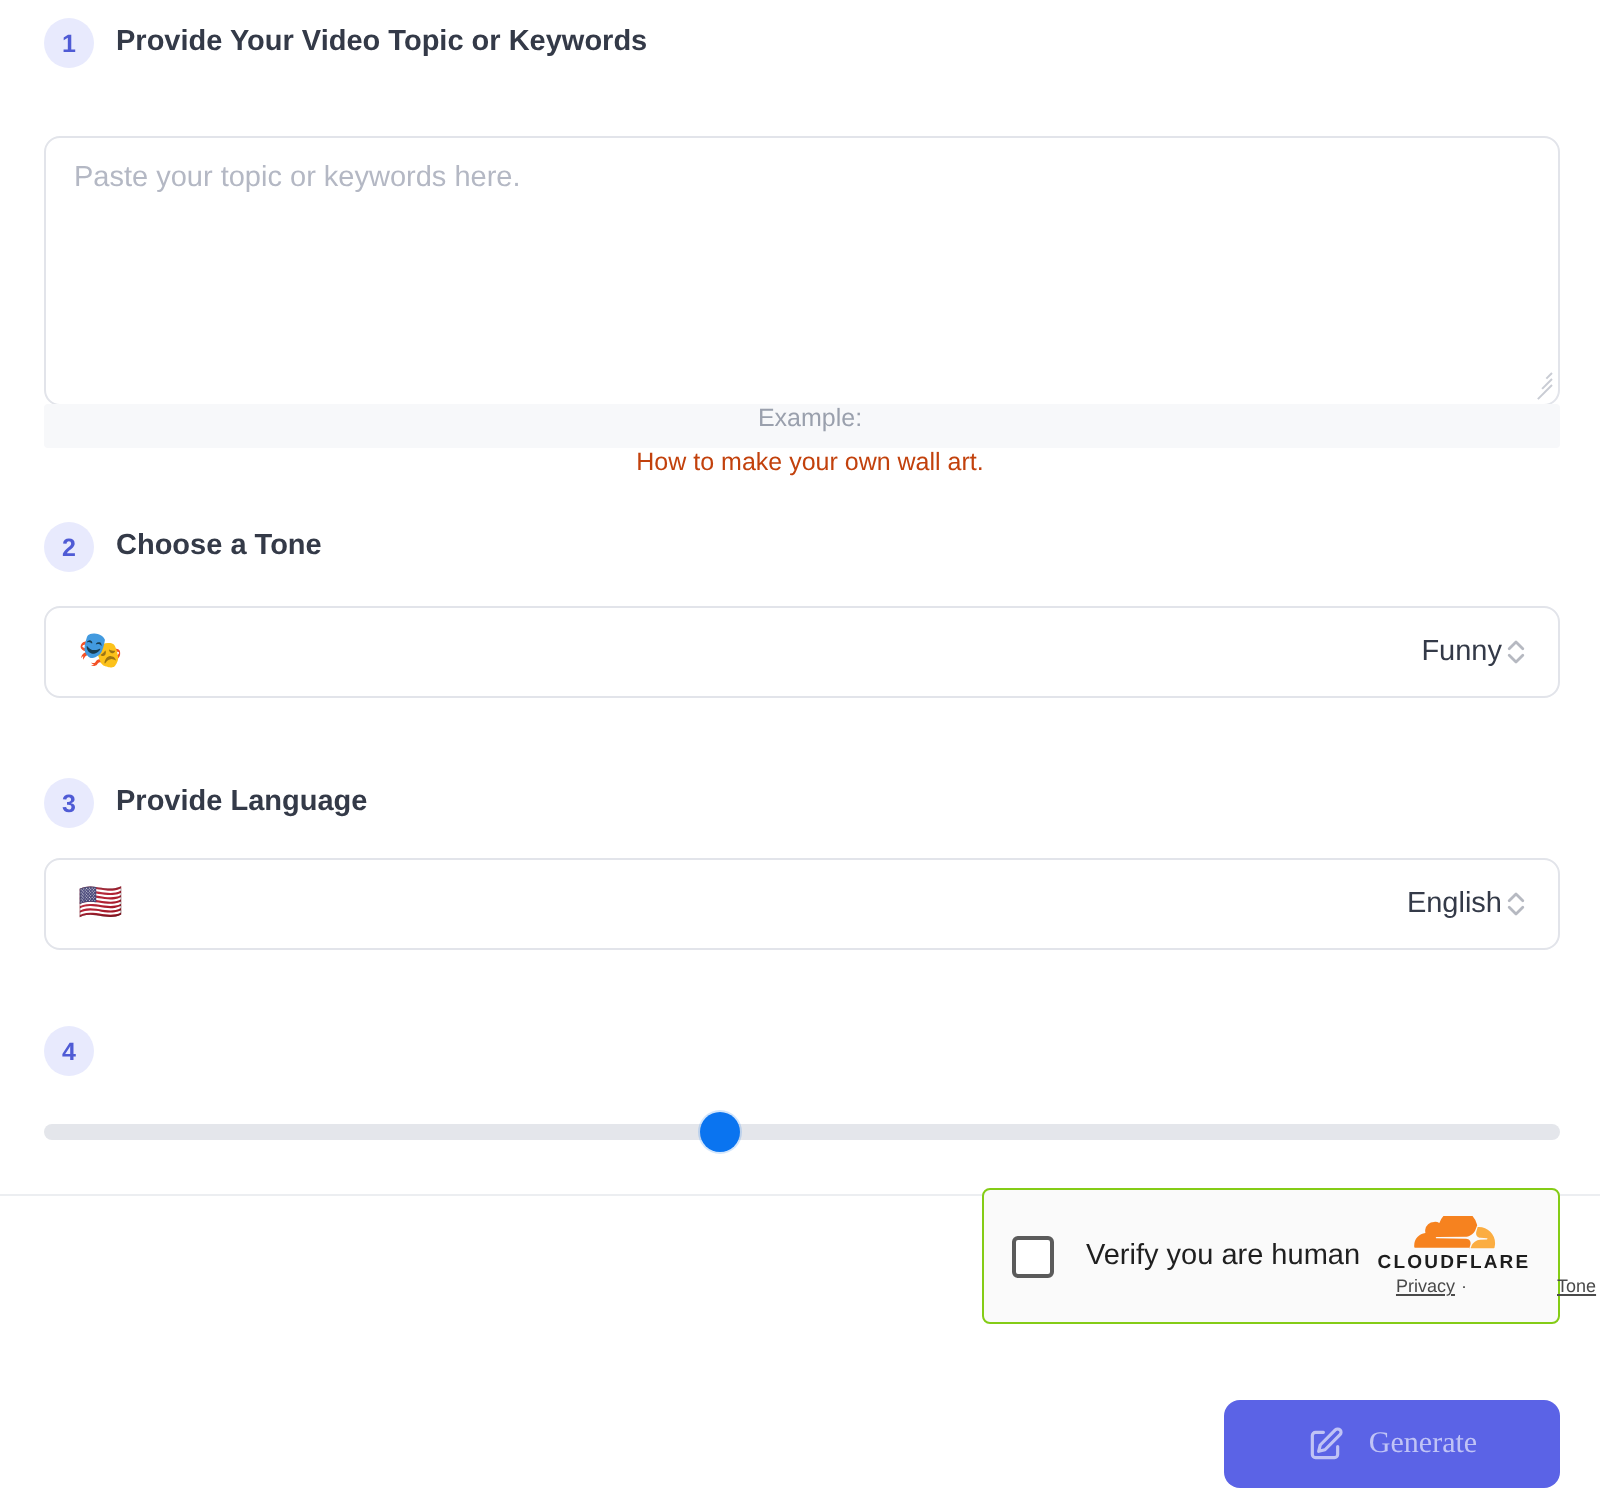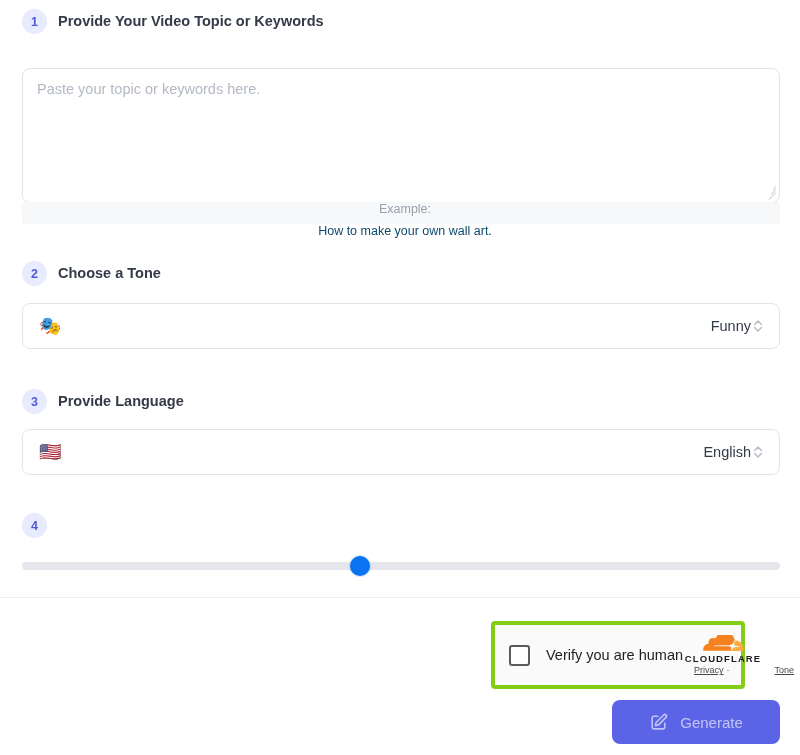--- a/index.html
+++ b/index.html
@@ -110,21 +110,21 @@
     padding-left: 8px;
     gap: 8px;
     flex-direction: column;
   }
   .example-label {
     font-size: 12.5px;
     color: #9aa0ad;
   }
   .example-text {
     font-size: 12.5px;
-    color: #0c4a6e;
+    color: #c2410c;
   }
 
   
   .step2-head {
     position: absolute;
     left: 22px;
     top: 261px;
   }
   .select-box {
     position: absolute;
@@ -217,25 +217,25 @@
     top: 597px;
     width: 800px;
     height: 1px;
     background: #eceef1;
   }
 
   
   .turnstile {
     position: absolute;
     left: 491px;
-    top: 621px;
-    width: 254px;
+    top: 594px;
+    width: 289px;
     height: 68px;
     background: #fafafa;
-    border: 4px solid #84cc16;
+    border: 1px solid #84cc16;
     border-radius: 4px;
     display: flex;
     align-items: center;
     padding: 0 12px 0 14px;
   }
   .ts-checkbox {
     width: 21px;
     height: 21px;
     border: 2px solid #5b5b5b;
     border-radius: 3px;
@@ -290,21 +290,21 @@
   .generate-btn {
     position: absolute;
     left: 612px;
     top: 700px;
     width: 168px;
     height: 44px;
     border: none;
     border-radius: 8px;
     background: #5b63e6;
     color: rgba(255,255,255,.62);
-    font-family: Liberation Sans, sans-serif;
+    font-family: Liberation Serif, serif;
     font-size: 15px;
     font-weight: 500;
     display: flex;
     align-items: center;
     justify-content: center;
     gap: 12px;
     cursor: pointer;
   }
   .generate-btn svg { display: block; opacity: .62; }
 </style>

